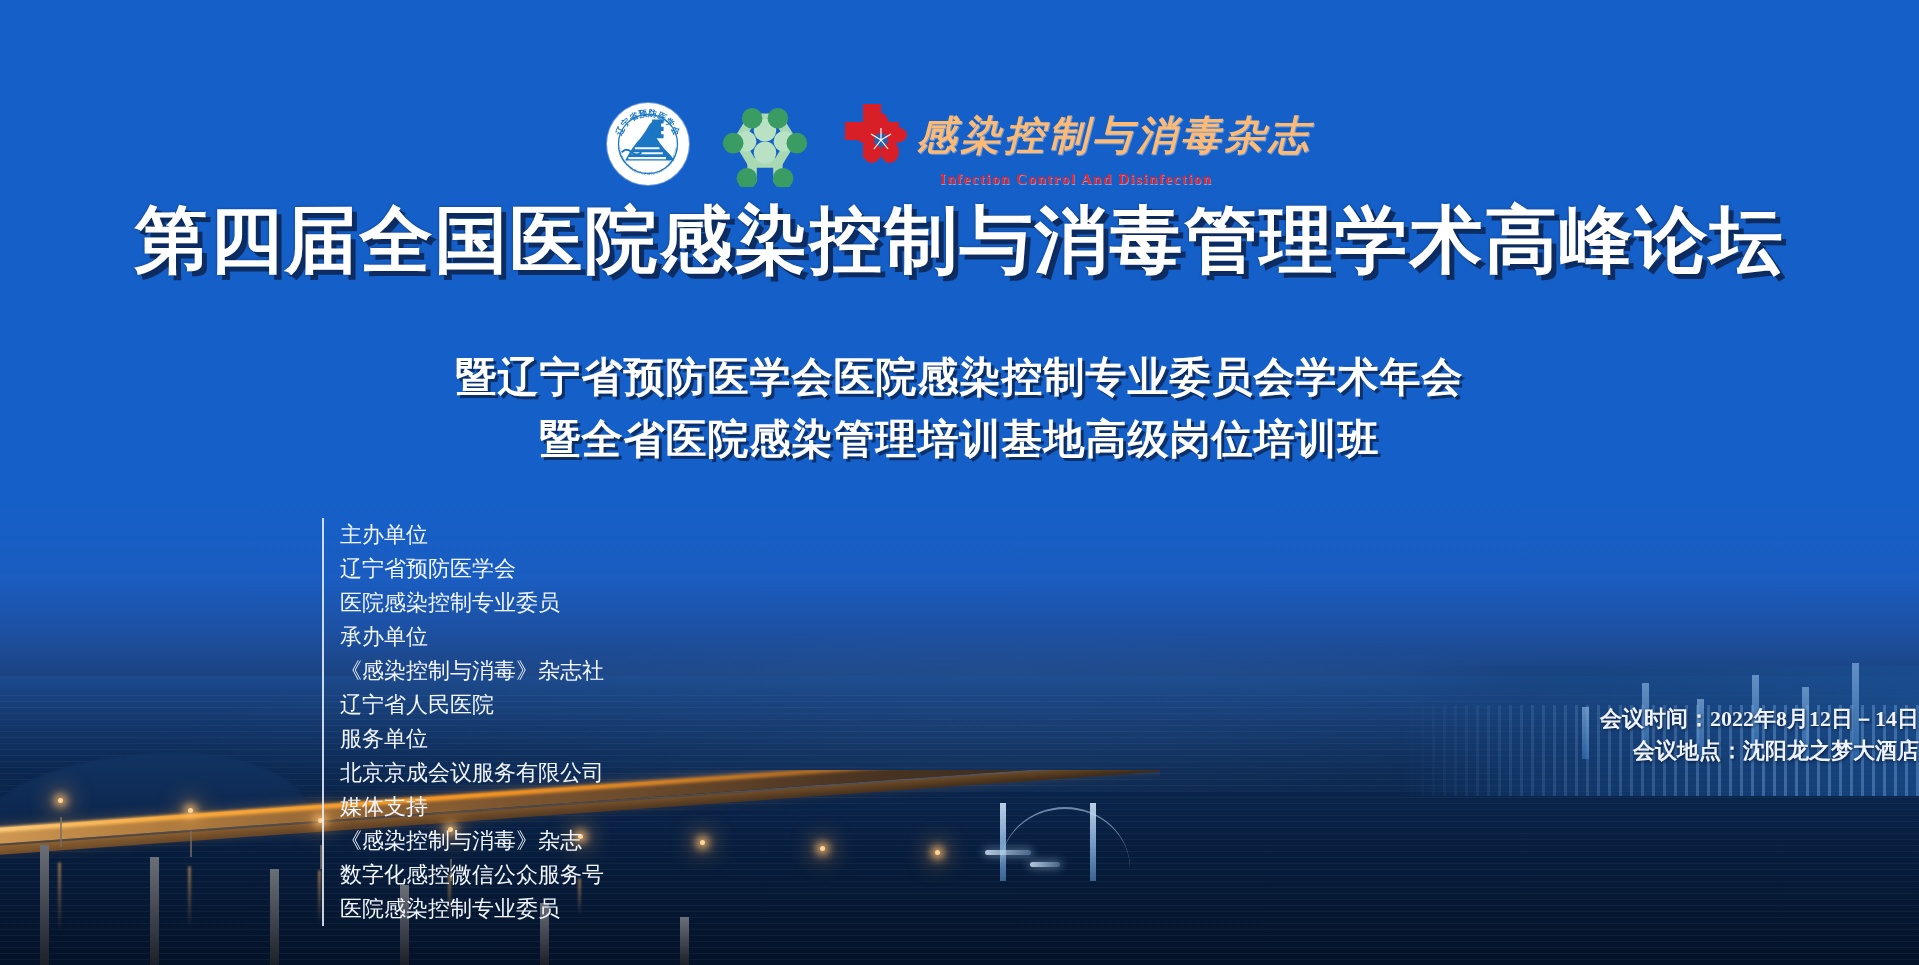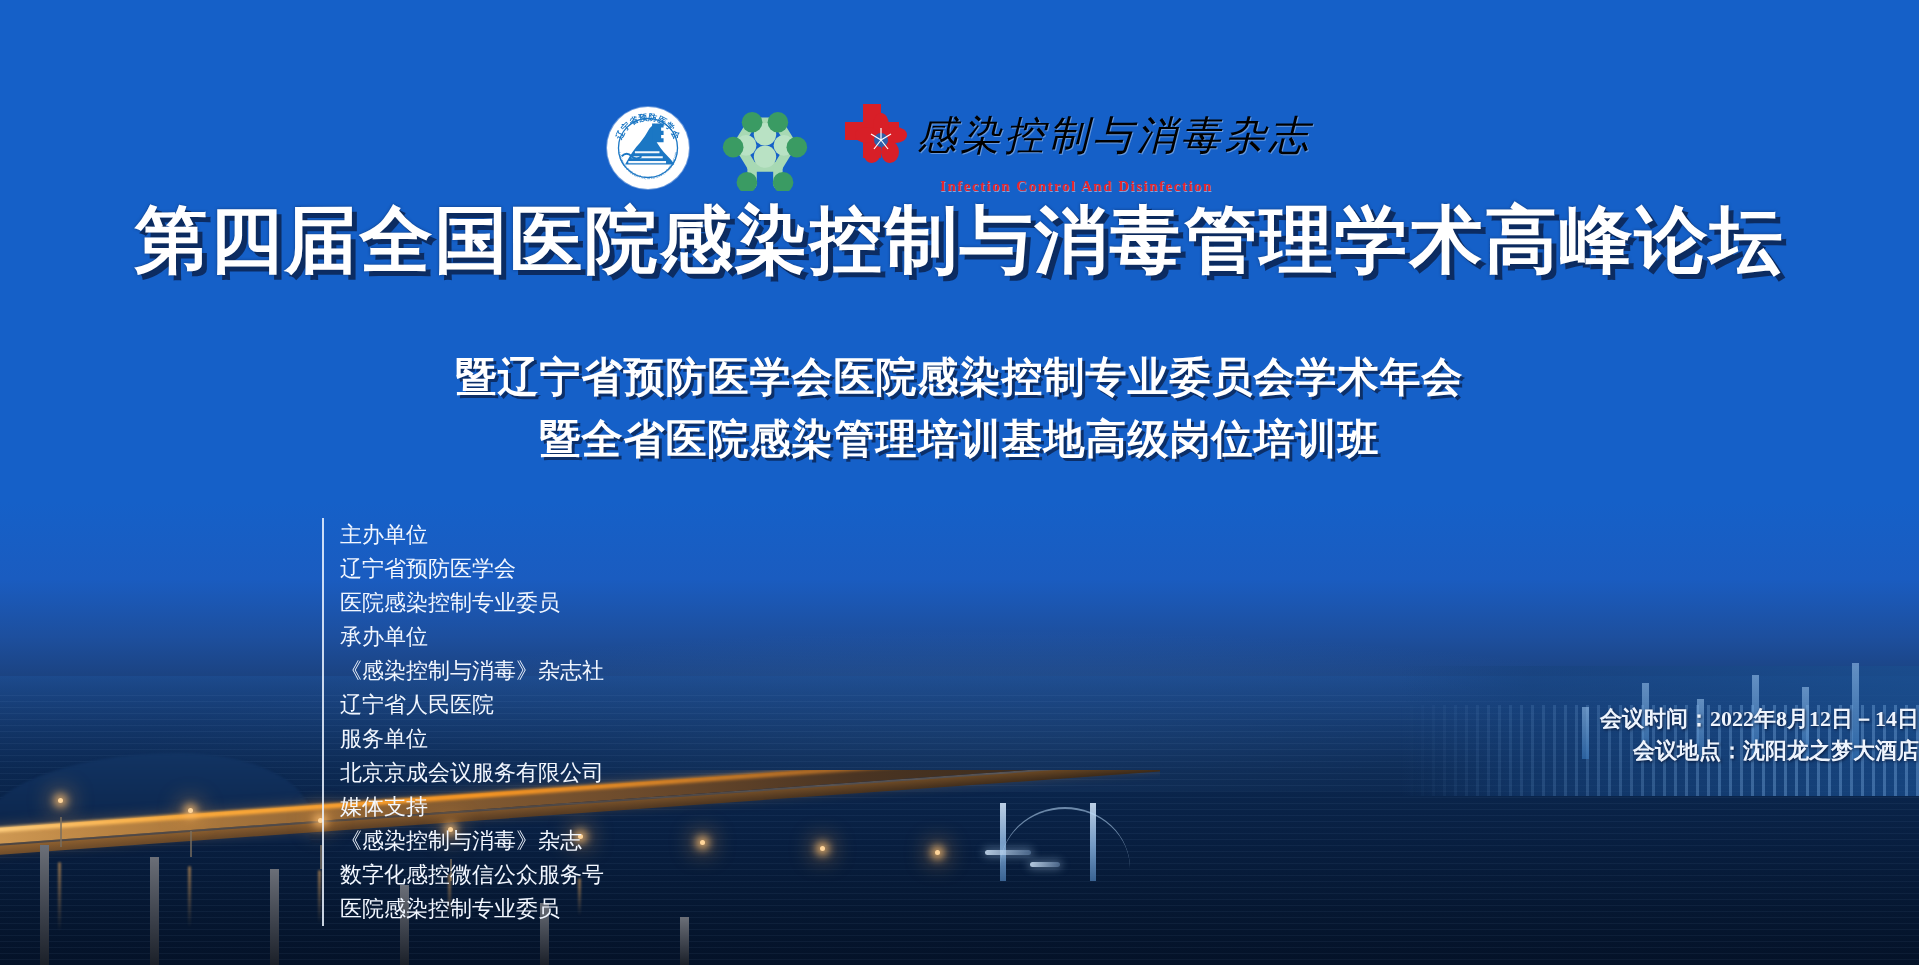--- a/index.html
+++ b/index.html
@@ -142,29 +142,29 @@
   .logo-circle {
     width:82px; height:82px; border-radius:50%;
     background:#fdfdfd; position:relative; flex:0 0 auto;
     box-shadow:0 0 0 1px rgba(255,255,255,.35);
   }
   .logo-mol { width:96px; height:86px; flex:0 0 auto; }
   .logo-journal { display:flex; flex-direction:column; align-items:center; flex:0 0 auto; }
   .journal-main { display:flex; align-items:center; gap:6px; }
   .journal-cn {
     font-family:"Liberation Serif", serif;
-    font-size:40px; font-weight:400; color:#000000; letter-spacing:4px;
+    font-size:40px; font-weight:700; color:#fdba74; letter-spacing:4px;
     font-style:italic;
     text-shadow:1px 1px 0 rgba(255,255,255,.35);
     white-space:nowrap;
   }
   .journal-en {
     font-family:"Liberation Serif", serif;
     font-size:15px; font-weight:700; color:#e8252c; letter-spacing:1.5px;
-    white-space:nowrap; margin-top:8px;
+    white-space:nowrap; margin-top:1px;
     text-shadow:0.5px 0.5px 0 rgba(255,255,255,.45);
   }
 
   
   .title-main {
     position:absolute; top:192px; left:0; width:100%;
     text-align:center;
     font-family:"DejaVu Sans","Liberation Sans", sans-serif;
     font-size:73px; font-weight:700; color:#ffffff;
     letter-spacing:2px; white-space:nowrap;

